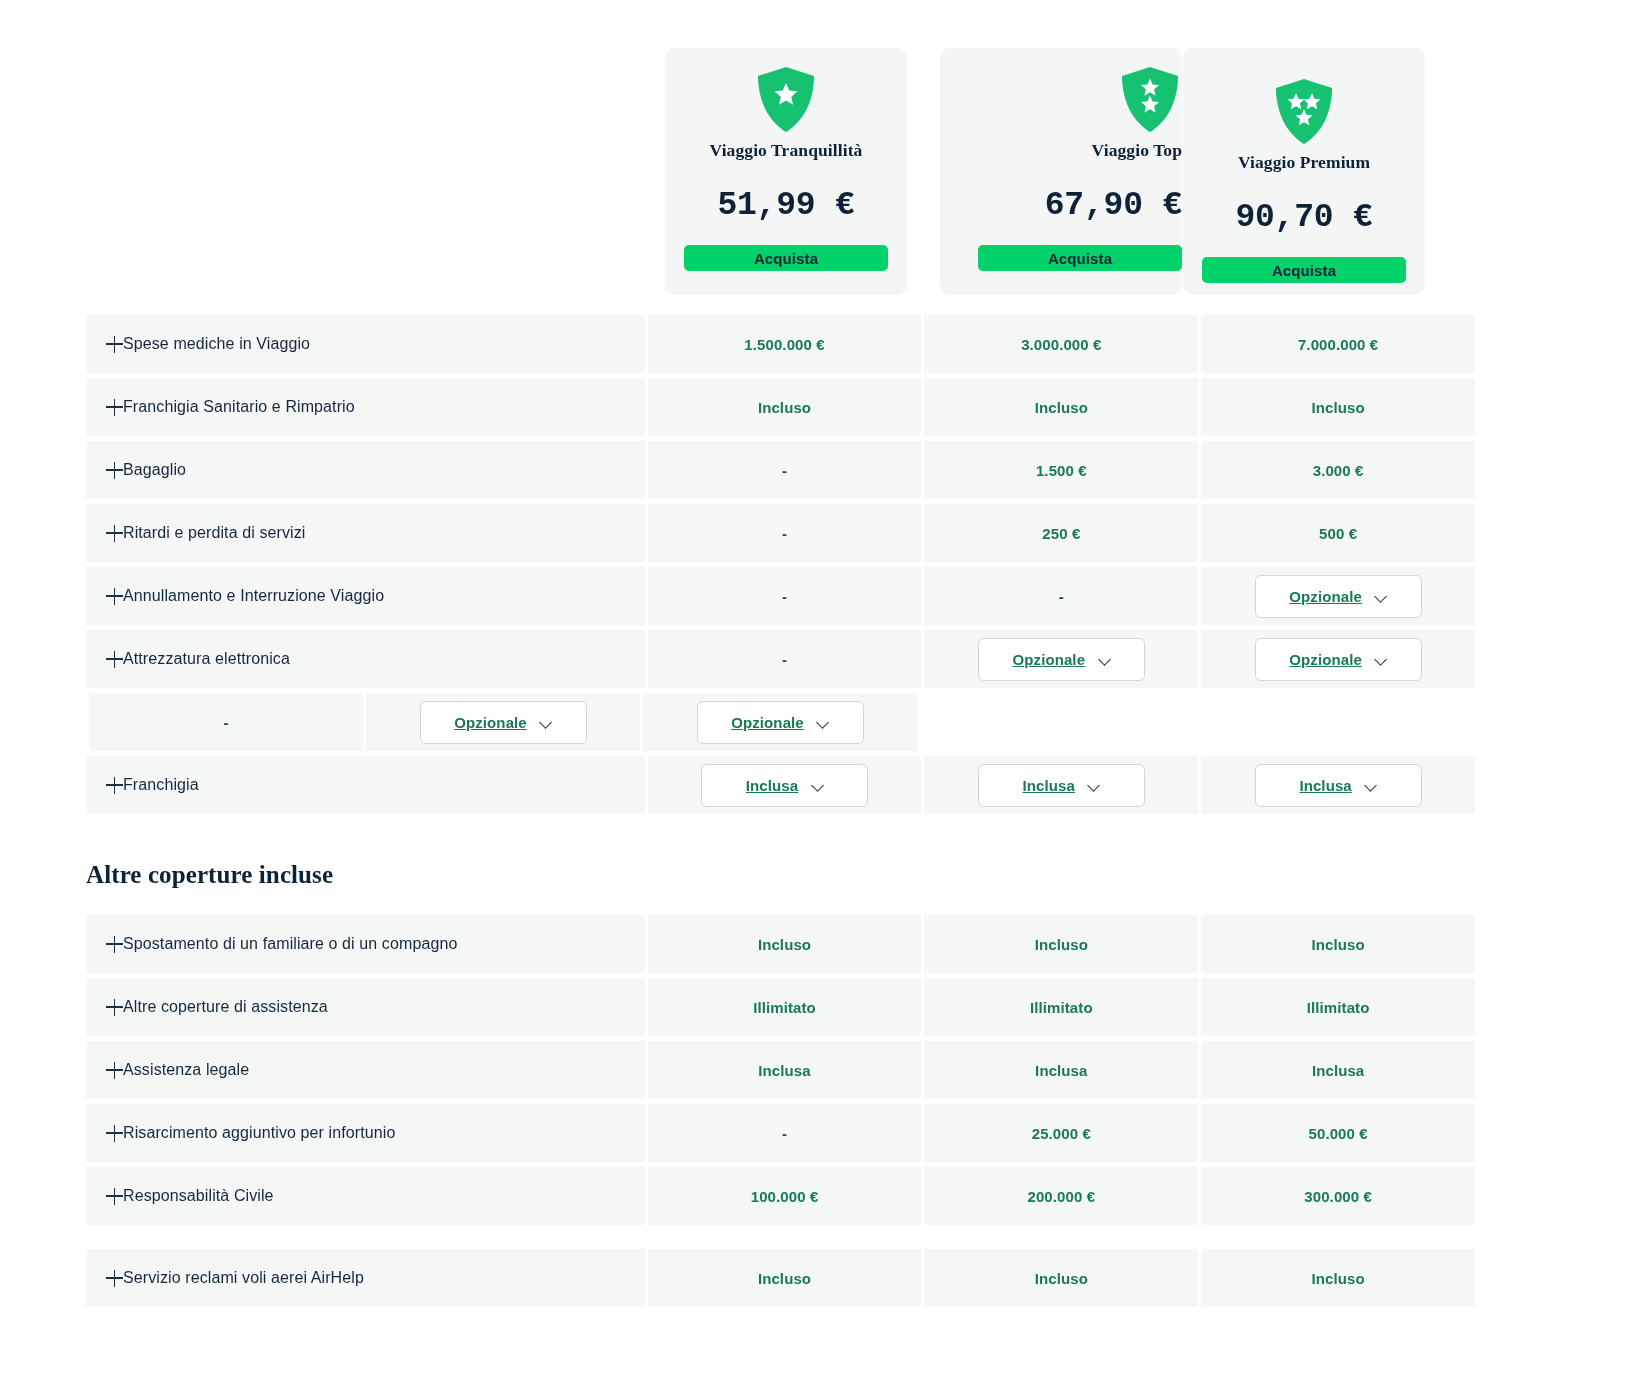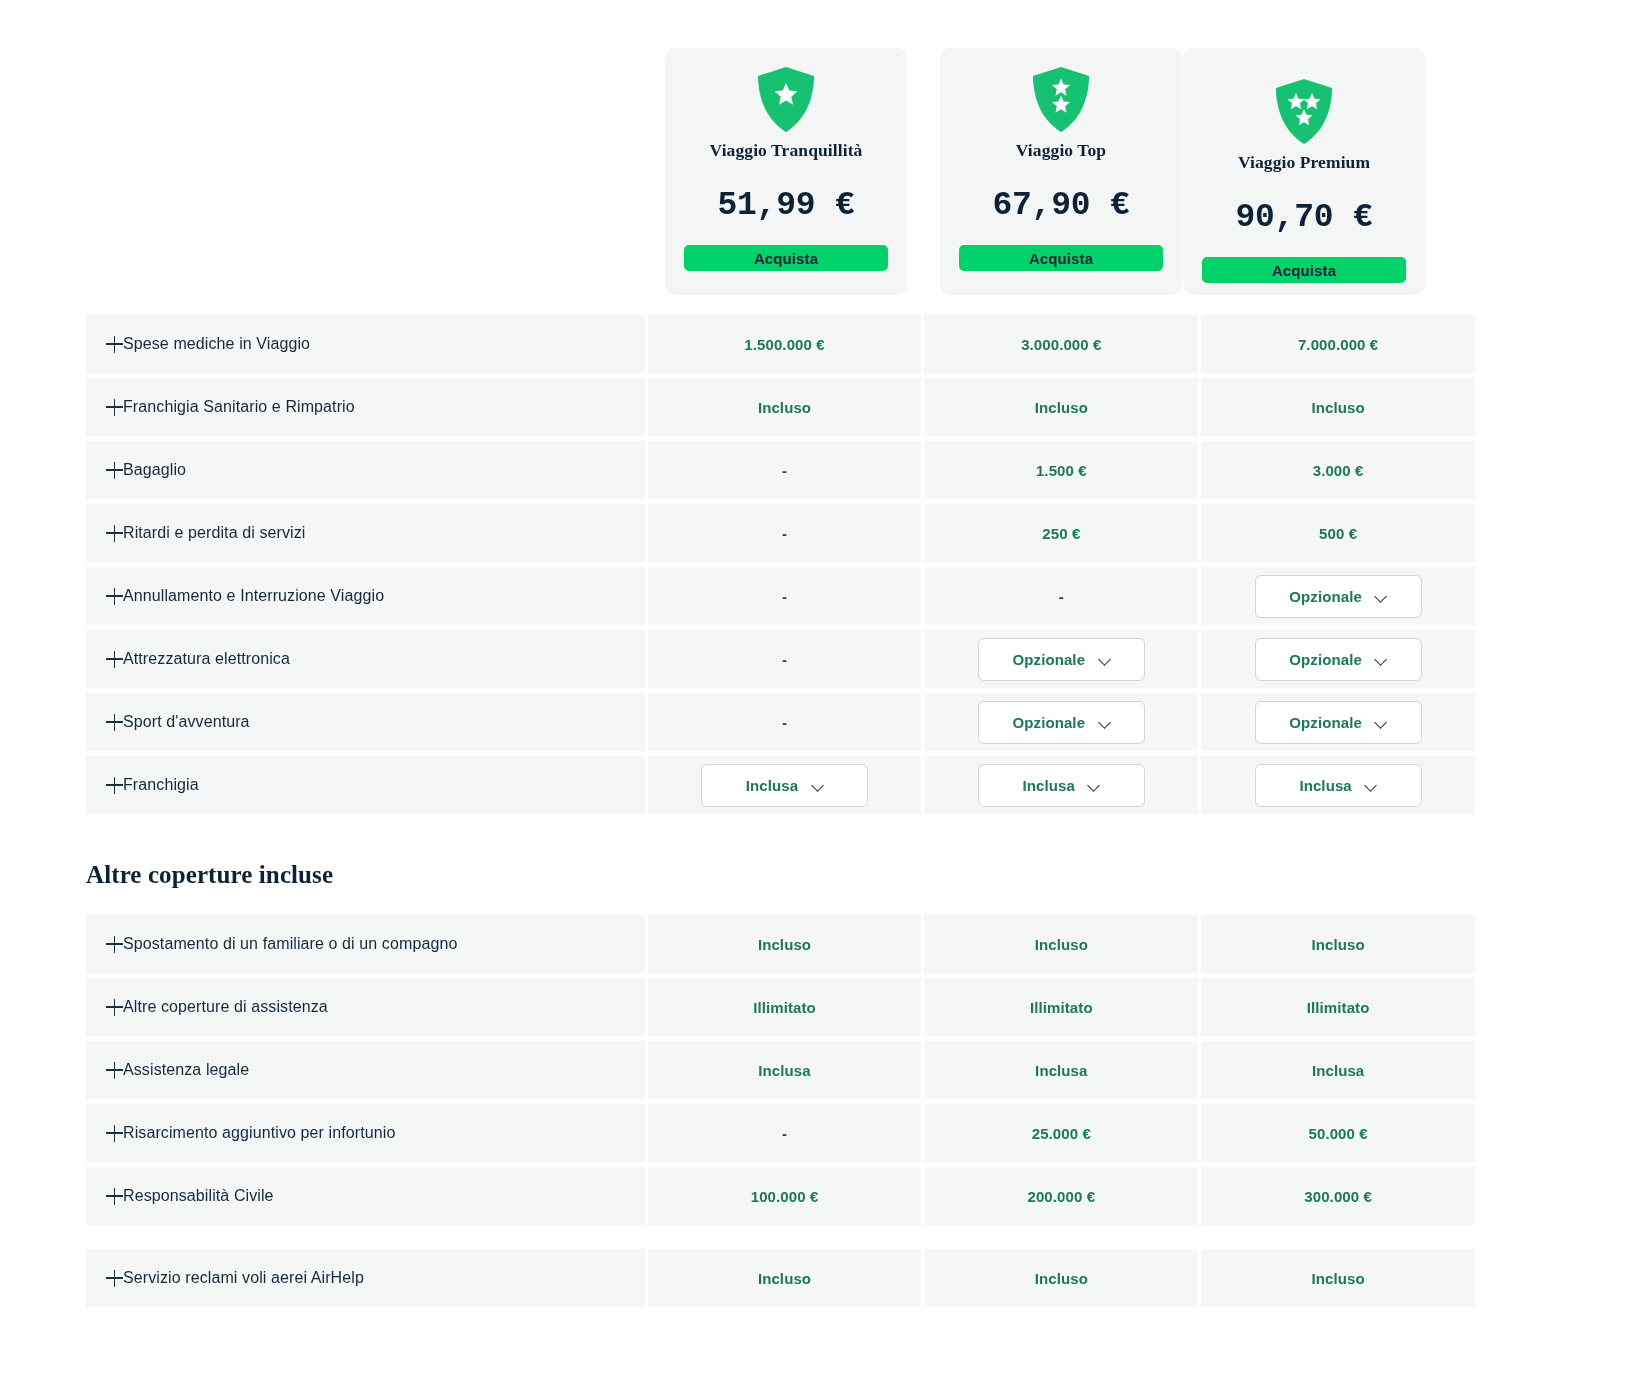--- a/index.html
+++ b/index.html
@@ -33,21 +33,21 @@
     top: 48px;
     width: 242px;
     height: 247px;
     background: #f4f5f5;
     border-radius: 10px;
     display: flex;
     flex-direction: column;
     align-items: center;
   }
   .plan-card.c0 { left: 665px; }
-  .plan-card.c1 { left: 940px; }
+  .plan-card.c1 { left: 940px; align-items: flex-end; }
   .plan-card.c2 { left: 1183px; justify-content: center; }
 
   .shield-wrap {
     margin-top: 16px;
     height: 72px;
     display: flex;
     align-items: center;
     justify-content: center;
   }
 
@@ -161,20 +161,21 @@
     color: #1a7a52;
     font-family: "Liberation Sans", sans-serif;
     font-size: 15px;
     font-weight: 600;
     cursor: pointer;
     display: flex;
     align-items: center;
     justify-content: center;
     gap: 14px;
     letter-spacing: .1px;
+    text-decoration: underline;
   }
 
   .chev {
     display: inline-block;
     width: 11px;
     height: 11px;
     position: relative;
     flex: 0 0 auto;
   }
   .chev::before {
@@ -355,24 +356,20 @@
         </div>
         <div class="gap-col"></div>
         <div class="cell-val">
           <button class="opt-btn">
             <span>Opzionale</span>
             <span class="chev"></span>
           </button>
         </div>
       </div>
       <div class="row">
-        <div class="cell-name">
-          <span class="plus-icon"></span>
-          <span class="feature-label">Sport d'avventura</span>
-        </div>
         <div class="gap-col"></div>
         <div class="cell-val dash">
           <span>-</span>
         </div>
         <div class="gap-col"></div>
         <div class="cell-val">
           <button class="opt-btn">
             <span>Opzionale</span>
             <span class="chev"></span>
           </button>

